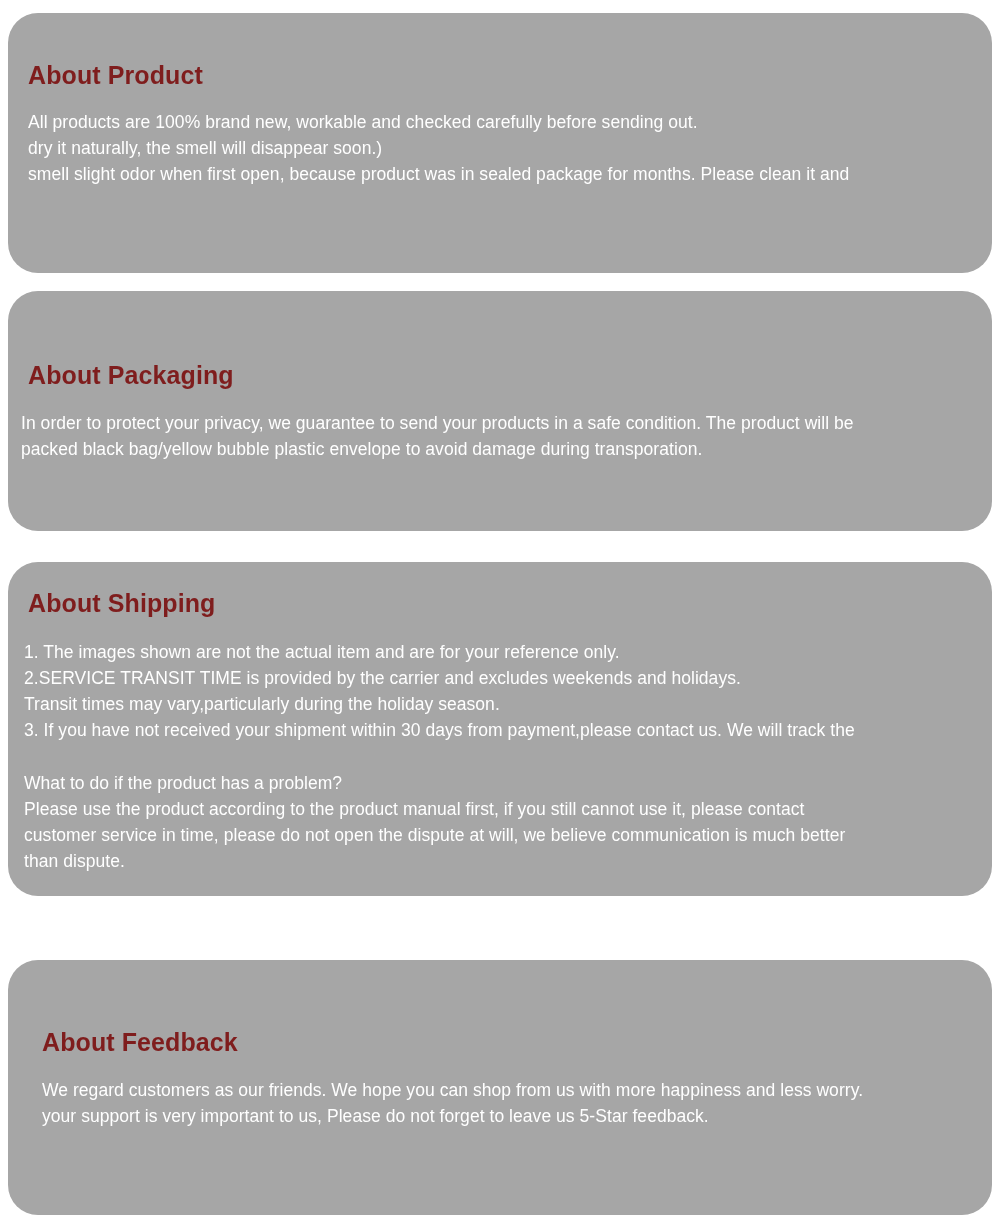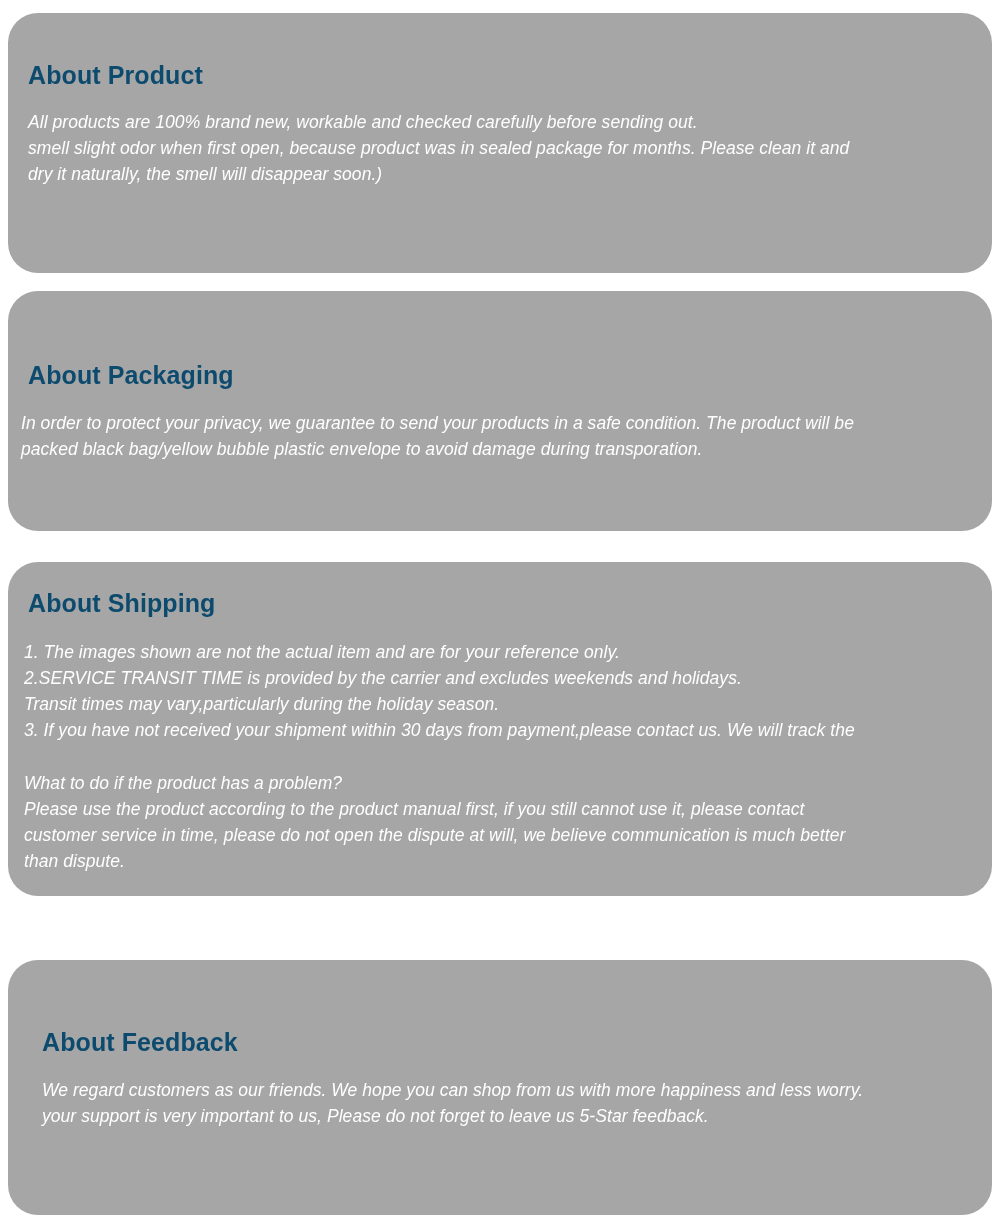--- a/index.html
+++ b/index.html
@@ -34,36 +34,35 @@
   }
 
   
   #panel-product   { top: 13px;  height: 260px; }
   #panel-packaging { top: 291px; height: 240px; }
   #panel-shipping  { top: 562px; height: 334px; }
   #panel-feedback  { top: 960px; height: 255px; padding-left: 24px; }
 
   .panel-heading {
     margin: 0;
-    color: #0c4a6e;
+    color: #7f1d1d;
     font-size: 25px;
     font-weight: bold;
     letter-spacing: 0.1px;
     line-height: 1.1;
     white-space: nowrap;
   }
 
   .panel-body {
     margin: 0;
     color: #ffffff;
     font-size: 17.5px;
     font-weight: 400;
     line-height: 26.2px;
     letter-spacing: 0.05px;
-    font-style: italic;
   }
 
   .panel-body .line {
     display: block;
     white-space: nowrap;
   }
   .panel-body .line.spacer {
     height: 26.2px;
   }
 
@@ -82,22 +81,22 @@
 </style>
 </head>
 <body>
 
 <div class="page">
 
   <section class="panel" id="panel-product">
     <h2 class="panel-heading">About Product</h2>
     <p class="panel-body">
       <span class="line">All products are 100% brand new, workable and checked carefully before sending out.</span>
+      <span class="line">dry it naturally, the smell will disappear soon.)</span>
       <span class="line">smell slight odor when first open, because product was in sealed package for months. Please clean it and</span>
-      <span class="line">dry it naturally, the smell will disappear soon.)</span>
     </p>
   </section>
 
   <section class="panel" id="panel-packaging">
     <h2 class="panel-heading">About Packaging</h2>
     <p class="panel-body">
       <span class="line">In order to protect your privacy, we guarantee to send your products in a safe condition. The product will be</span>
       <span class="line">packed black bag/yellow bubble plastic envelope to avoid damage during transporation.</span>
     </p>
   </section>

